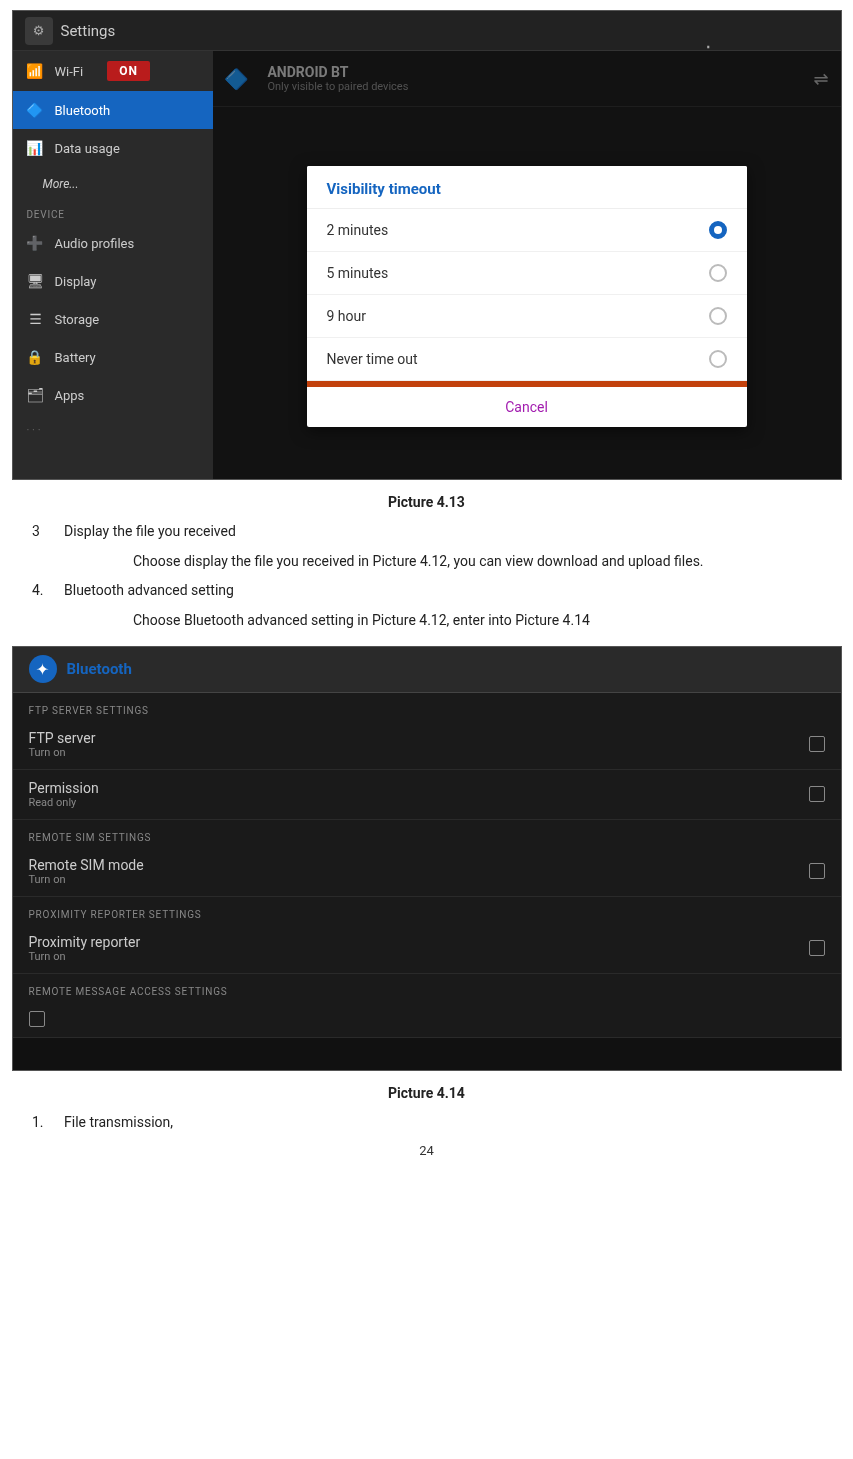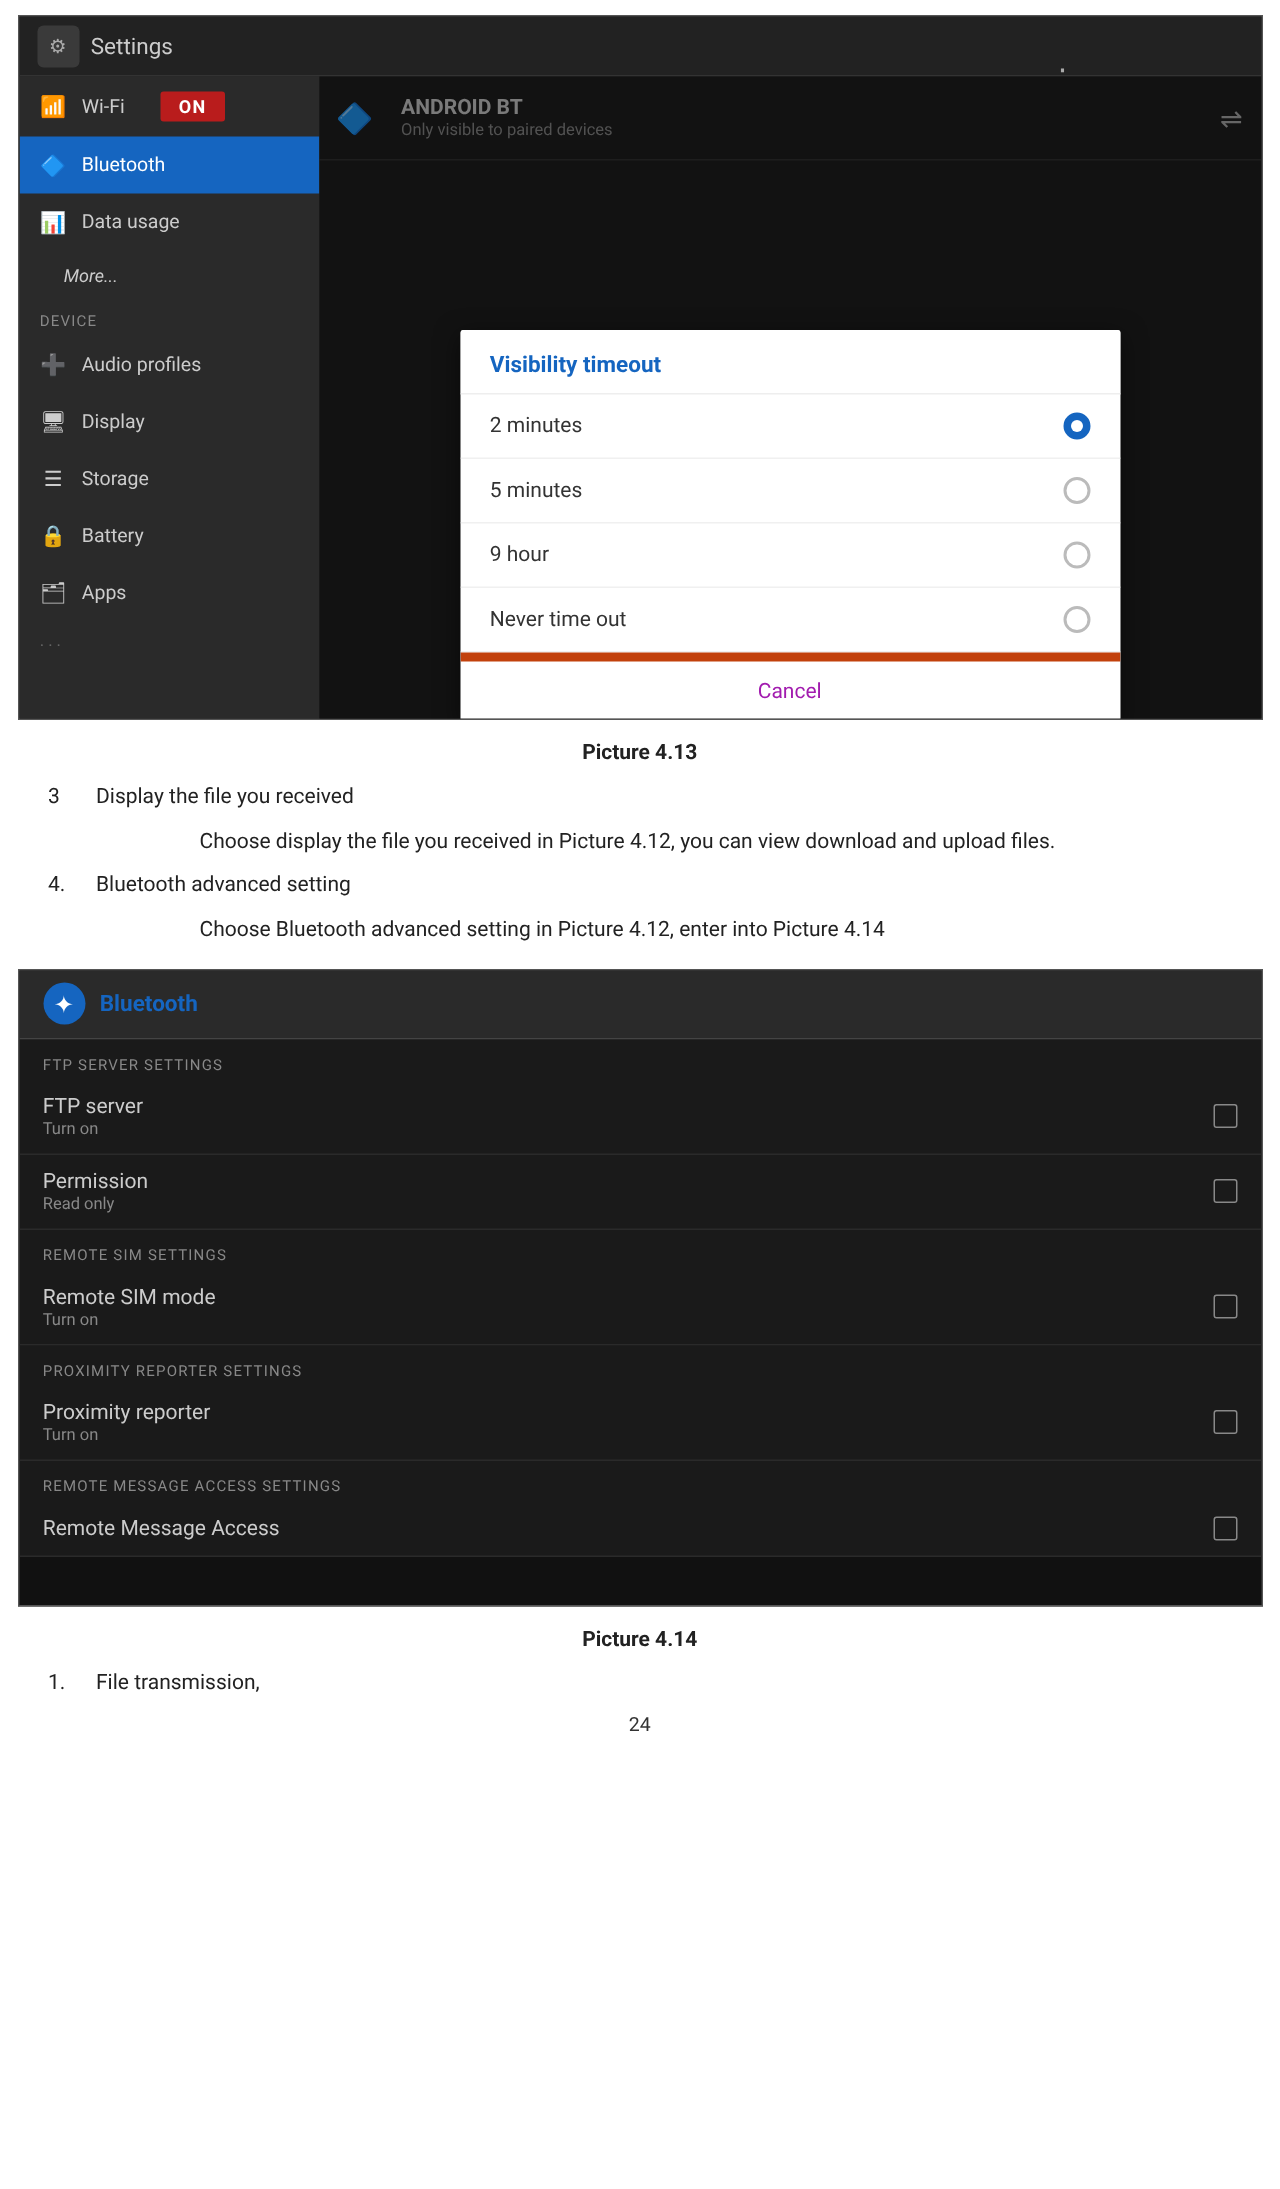--- a/index.html
+++ b/index.html
@@ -134,21 +134,21 @@
       margin-left: auto;
       color: #aaa; font-size: 18px;
     }
 
     
     .dialog-overlay {
       position: absolute;
       top: 0; left: 0; right: 0; bottom: 0;
       background: rgba(0,0,0,0.4);
       display: flex;
-      align-items: flex-end;
+      align-items: center;
       justify-content: center;
       padding-top: 60px;
     }
     .dialog {
       background: #fff;
       width: 440px;
       border-radius: 2px;
       overflow: hidden;
       box-shadow: 0 4px 16px rgba(0,0,0,0.5);
     }
@@ -459,24 +459,20 @@
   <div class="bt2-row">
     <div class="bt2-row-text">
       <div class="bt2-row-title">Proximity reporter</div>
       <div class="bt2-row-sub">Turn on</div>
     </div>
     <div class="bt2-checkbox"></div>
   </div>
 
   <div class="bt2-section-label">REMOTE MESSAGE ACCESS SETTINGS</div>
   <div class="bt2-row">
-    <div class="bt2-row-text">
-      <div class="bt2-row-title">Remote Message Access</div>
-      <div class="bt2-row-sub"></div>
-    </div>
     <div class="bt2-checkbox"></div>
   </div>
 
   <div class="bt2-bottom-bar"></div>
 </div>
 
 <div class="caption">Picture 4.14</div>
 
 <div class="body-text">
   <div class="item-row">

